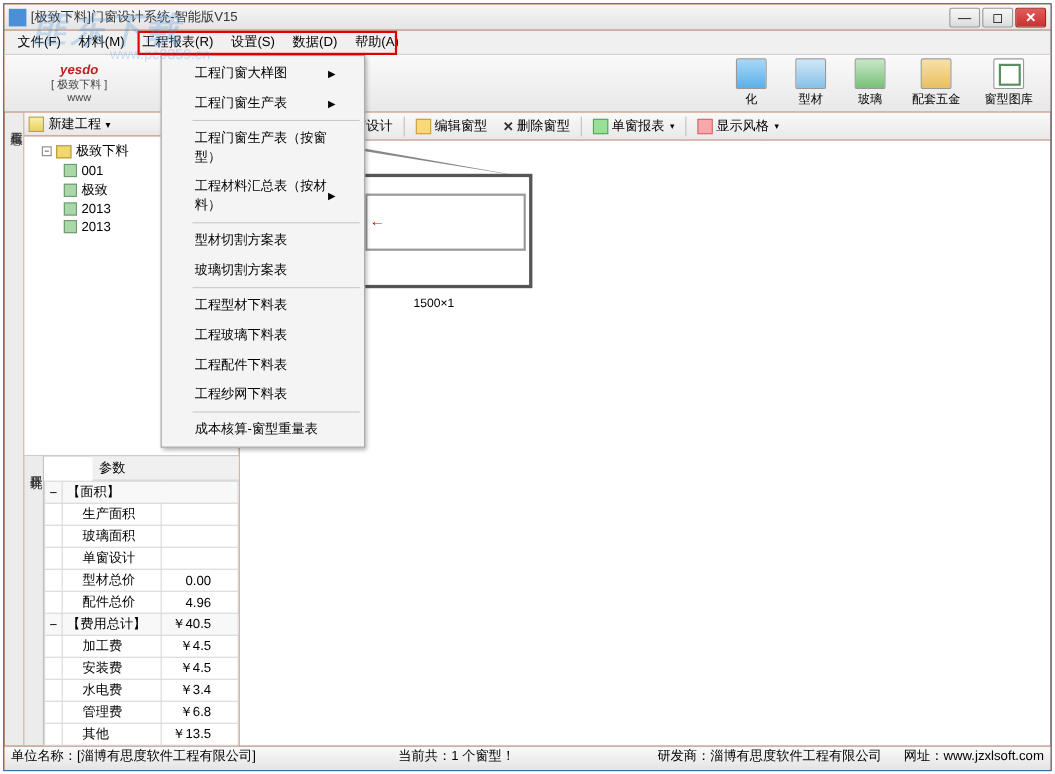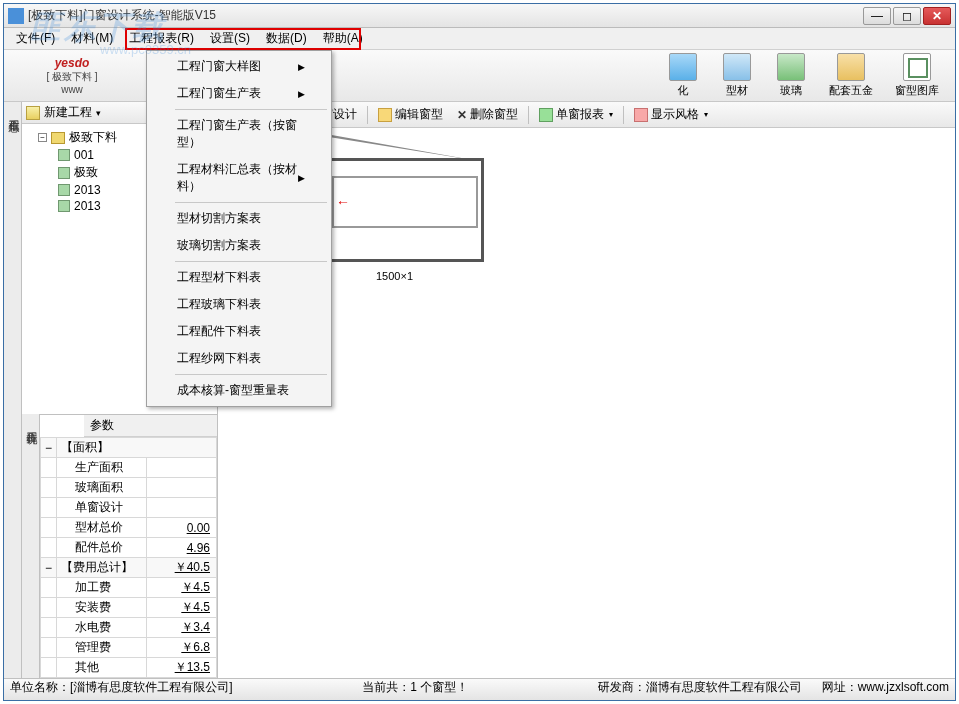--- a/index.html
+++ b/index.html
@@ -50,21 +50,21 @@
 .tree-icon { width: 14px; height: 12px; background: #f0d870; border: 1px solid #b89830; }
 .tree-child-icon { width: 12px; height: 12px; background: #a8d8a8; border: 1px solid #709870; }
 
 .params-section { border-top: 1px solid #c0c0c0; background: #fff; }
 .params-title { padding: 2px 6px; background: #f0f0f0; border-bottom: 1px solid #d0d0d0; margin-left: 44px; }
 .params-table { width: 100%; border-collapse: collapse; }
 .params-table td { border: 1px solid #d8d8d8; padding: 1px 4px; height: 18px; }
 .params-table .group td { background: #f8f8f8; }
 .params-table .exp { width: 14px; text-align: center; }
 .params-table .label { width: 90px; padding-left: 18px; }
-.params-table .value { text-align: right; padding-right: 6px; text-decoration: underline; }
+.params-table .value { text-align: right; padding-right: 24px; }
 
 .content { flex: 1; display: flex; flex-direction: column; }
 .content-toolbar { height: 26px; background: linear-gradient(#fafafa,#e8e8e8); border-bottom: 1px solid #c8c8c8; display: flex; align-items: center; padding: 0 4px; gap: 2px; }
 .ct-btn { display: flex; align-items: center; gap: 3px; padding: 2px 6px; cursor: pointer; border-radius: 2px; }
 .ct-sep { width: 1px; height: 18px; background: #c0c0c0; margin: 0 2px; }
 .ct-icon { width: 14px; height: 14px; display: inline-block; }
 .ic-wadd { background: #90c890; border: 1px solid #5a905a; }
 .ic-single { background: #f8d878; border: 1px solid #c8a040; }
 .ic-edit { background: #f8d878; border: 1px solid #c8a040; }
 .ic-del { color: #333; font-weight: bold; }

